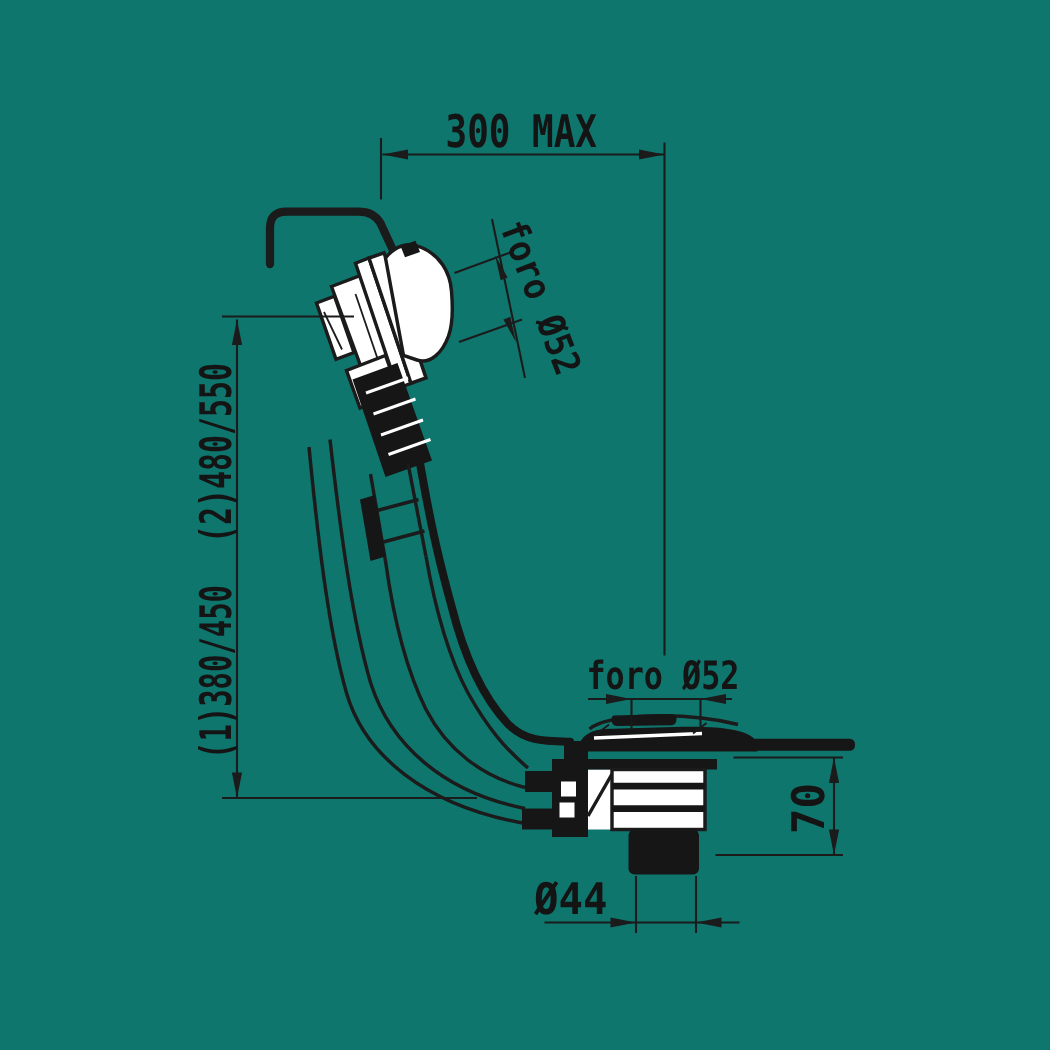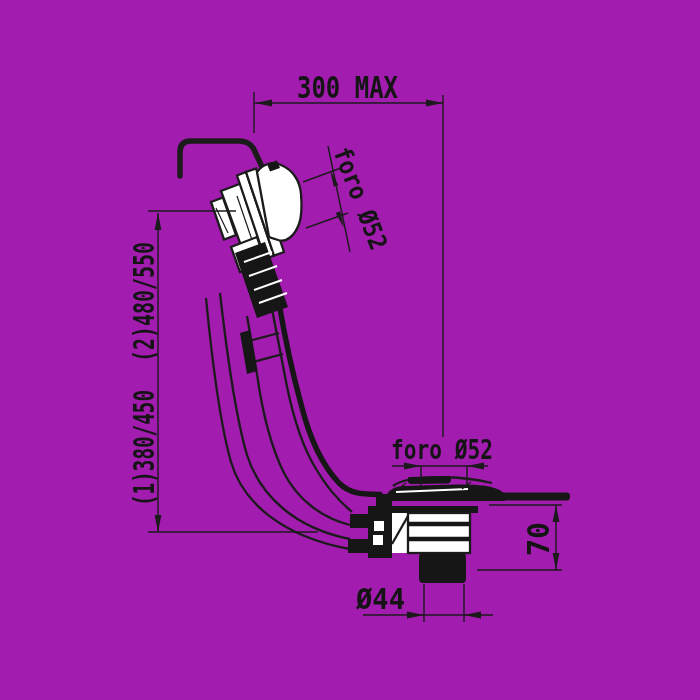--- a/index.html
+++ b/index.html
@@ -1,16 +1,16 @@
 <!DOCTYPE html>
 <html><head>
 <meta charset="utf-8">
 <style>
   html,body{margin:0;padding:0;background:#fff;}
-  .frame{position:relative;width:700px;height:700px;background:#a21caf;overflow:hidden;}
+  .frame{position:relative;width:700px;height:700px;background:#0f766e;overflow:hidden;}
   svg{position:absolute;left:0;top:0;}
   text{font-family:"DejaVu Sans Mono","Liberation Mono",monospace;font-weight:600;fill:#141414;}
   .dimline{stroke:#1b1b1b;stroke-width:1.4;fill:none;}
   .outline{stroke:#1b1b1b;stroke-width:2.3;fill:#ffffff;}
   .outline-n{stroke:#1b1b1b;stroke-width:2.3;fill:none;}
   .thin{stroke:#1b1b1b;stroke-width:1.2;fill:none;}
   .solid{fill:#161616;stroke:none;}
   .arrow{fill:#1b1b1b;stroke:none;}
   .wslash{stroke:#ffffff;stroke-width:2;fill:none;}
 </style>

